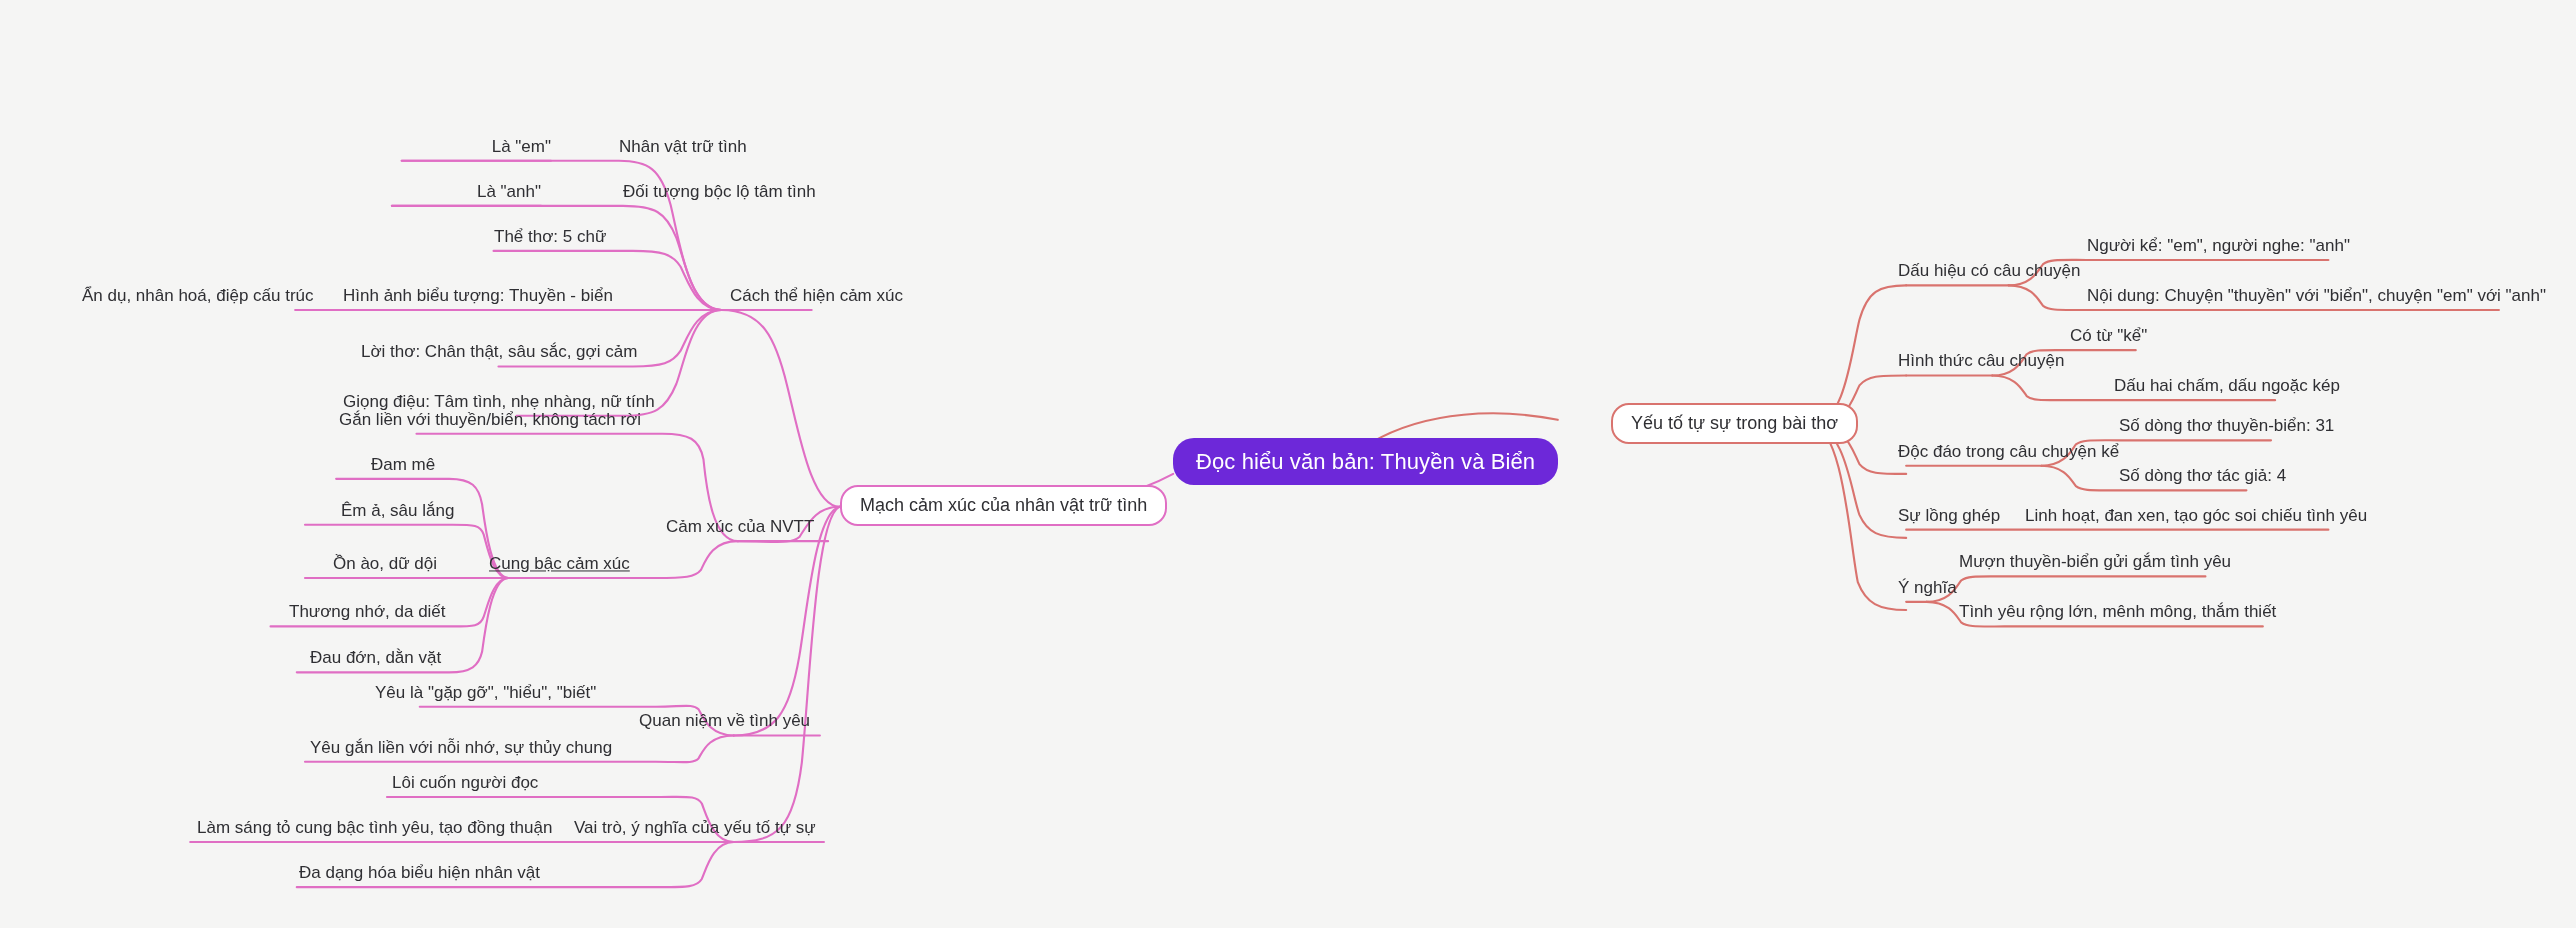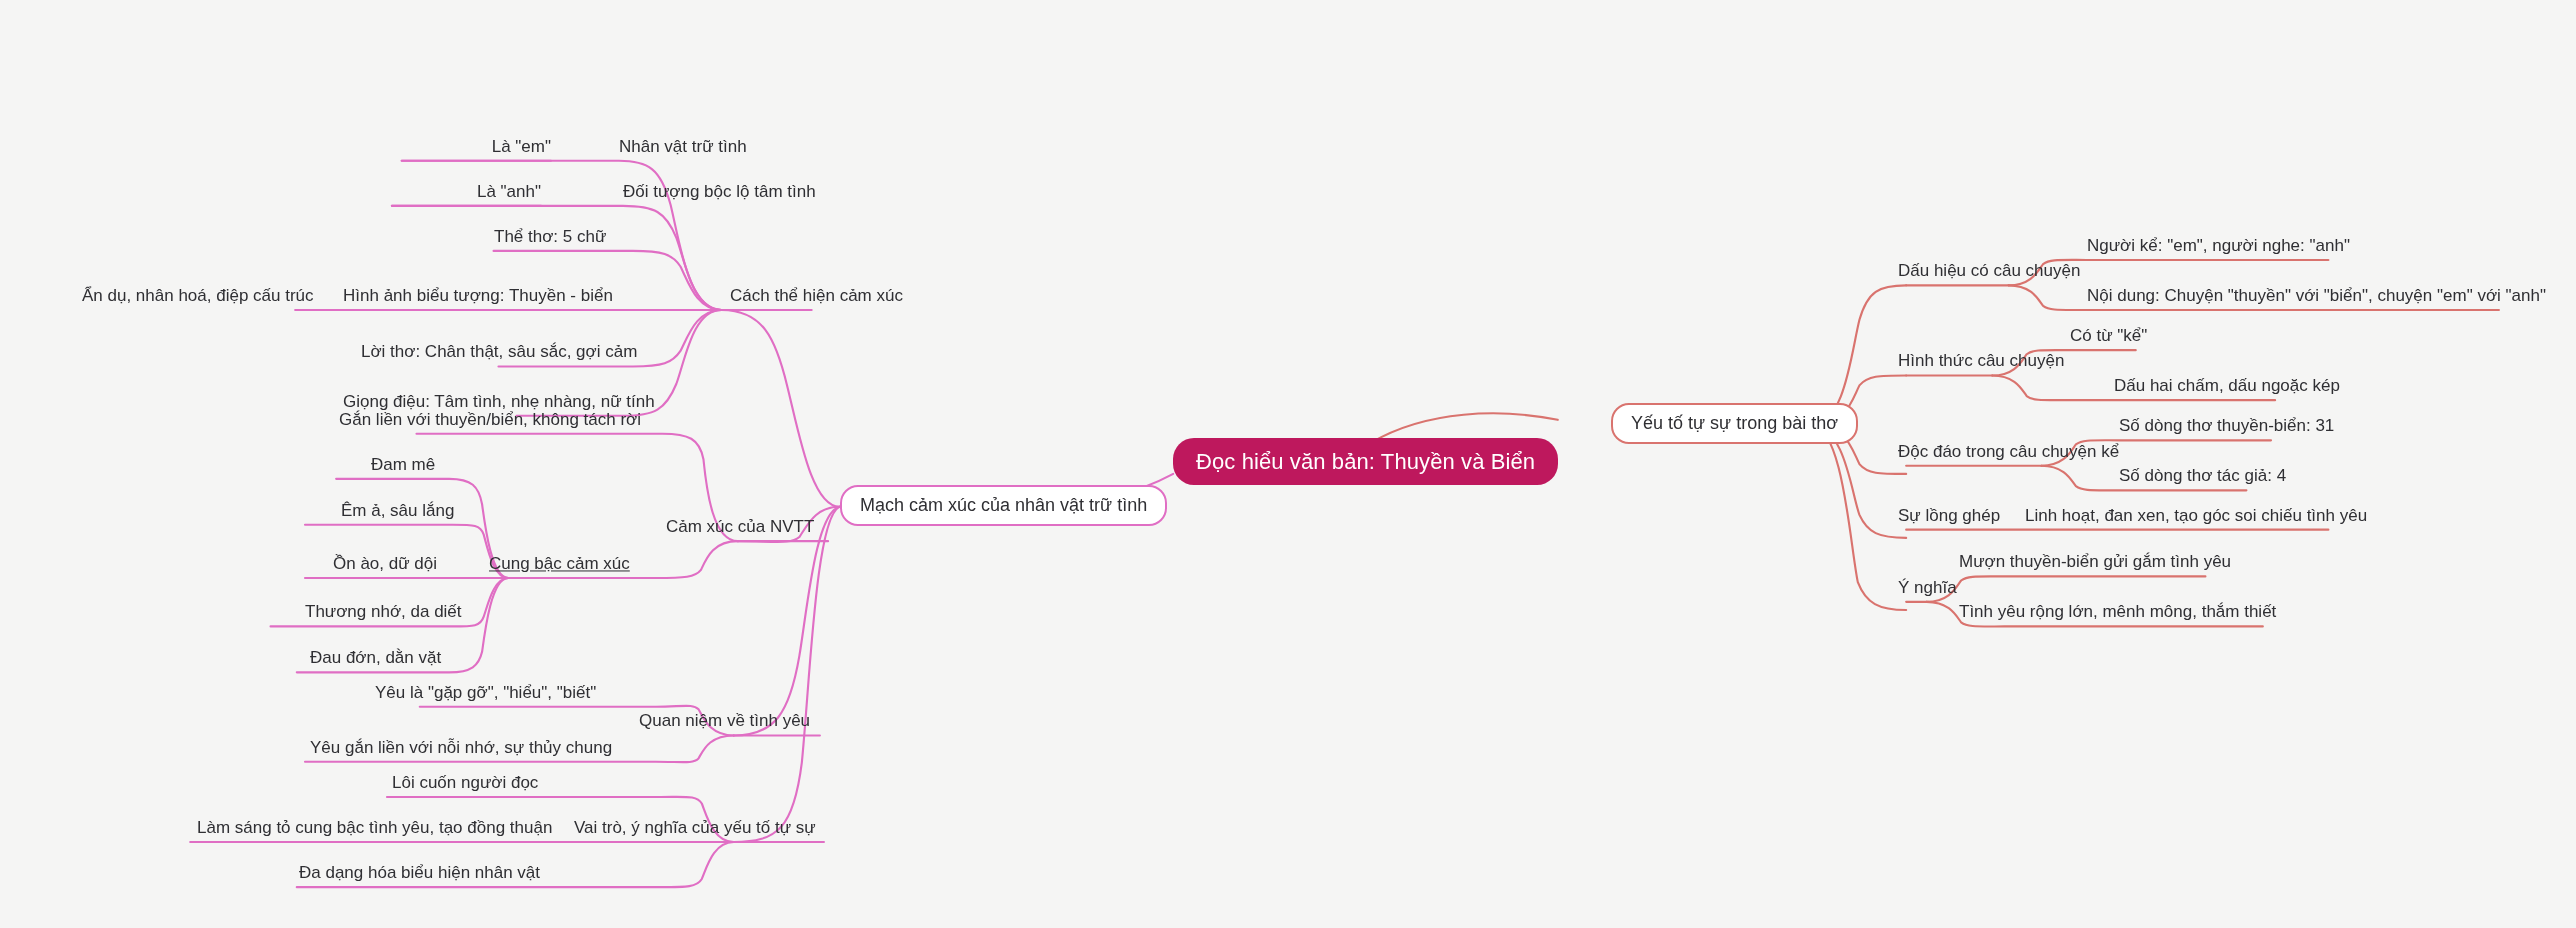--- a/index.html
+++ b/index.html
@@ -32,21 +32,21 @@
   .lbl {
     font-size: 17px;
     transform: translateY(-100%);
   }
   .lbl.r { text-align: right; }
   .lbl.l { text-align: left; }
 
   
   .root-pill {
     position: absolute;
-    background: #be185d;
+    background: #6d28d9;
     color: #ffffff;
     font-size: 22px;
     border-radius: 21px;
     padding: 10.7px 23px;
     white-space: nowrap;
     letter-spacing: 0.1px;
   }
   
   .main-pill {
     position: absolute;
@@ -164,21 +164,21 @@
 
   <div class="node lbl l" style="left:666px; top:537px;">Cảm xúc của NVTT</div>
 
   <div class="node lbl l" style="left:339px; top:430px;">Gắn liền với thuyền/biển, không tách rời</div>
 
   <div class="node lbl l" style="left:489px; top:574px;text-decoration:underline;">Cung bậc cảm xúc</div>
 
   <div class="node lbl l" style="left:371px; top:475px;">Đam mê</div>
   <div class="node lbl l" style="left:341px; top:521px;">Êm ả, sâu lắng</div>
   <div class="node lbl l" style="left:333px; top:574px;">Ồn ào, dữ dội</div>
-  <div class="node lbl l" style="left:289px; top:622px;margin-left:16px;">Thương nhớ, da diết</div>
+  <div class="node lbl l" style="left:289px; top:622px;">Thương nhớ, da diết</div>
   <div class="node lbl l" style="left:310px; top:668px;">Đau đớn, dằn vặt</div>
 
   <div class="node lbl l" style="left:639px; top:731px;">Quan niệm về tình yêu</div>
 
   <div class="node lbl l" style="left:375px; top:703px;">Yêu là "gặp gỡ", "hiểu", "biết"</div>
   <div class="node lbl l" style="left:310px; top:758px;">Yêu gắn liền với nỗi nhớ, sự thủy chung</div>
 
   <div class="node lbl l" style="left:574px; top:838px;">Vai trò, ý nghĩa của yếu tố tự sự</div>
 
   <div class="node lbl l" style="left:392px; top:793px;">Lôi cuốn người đọc</div>

